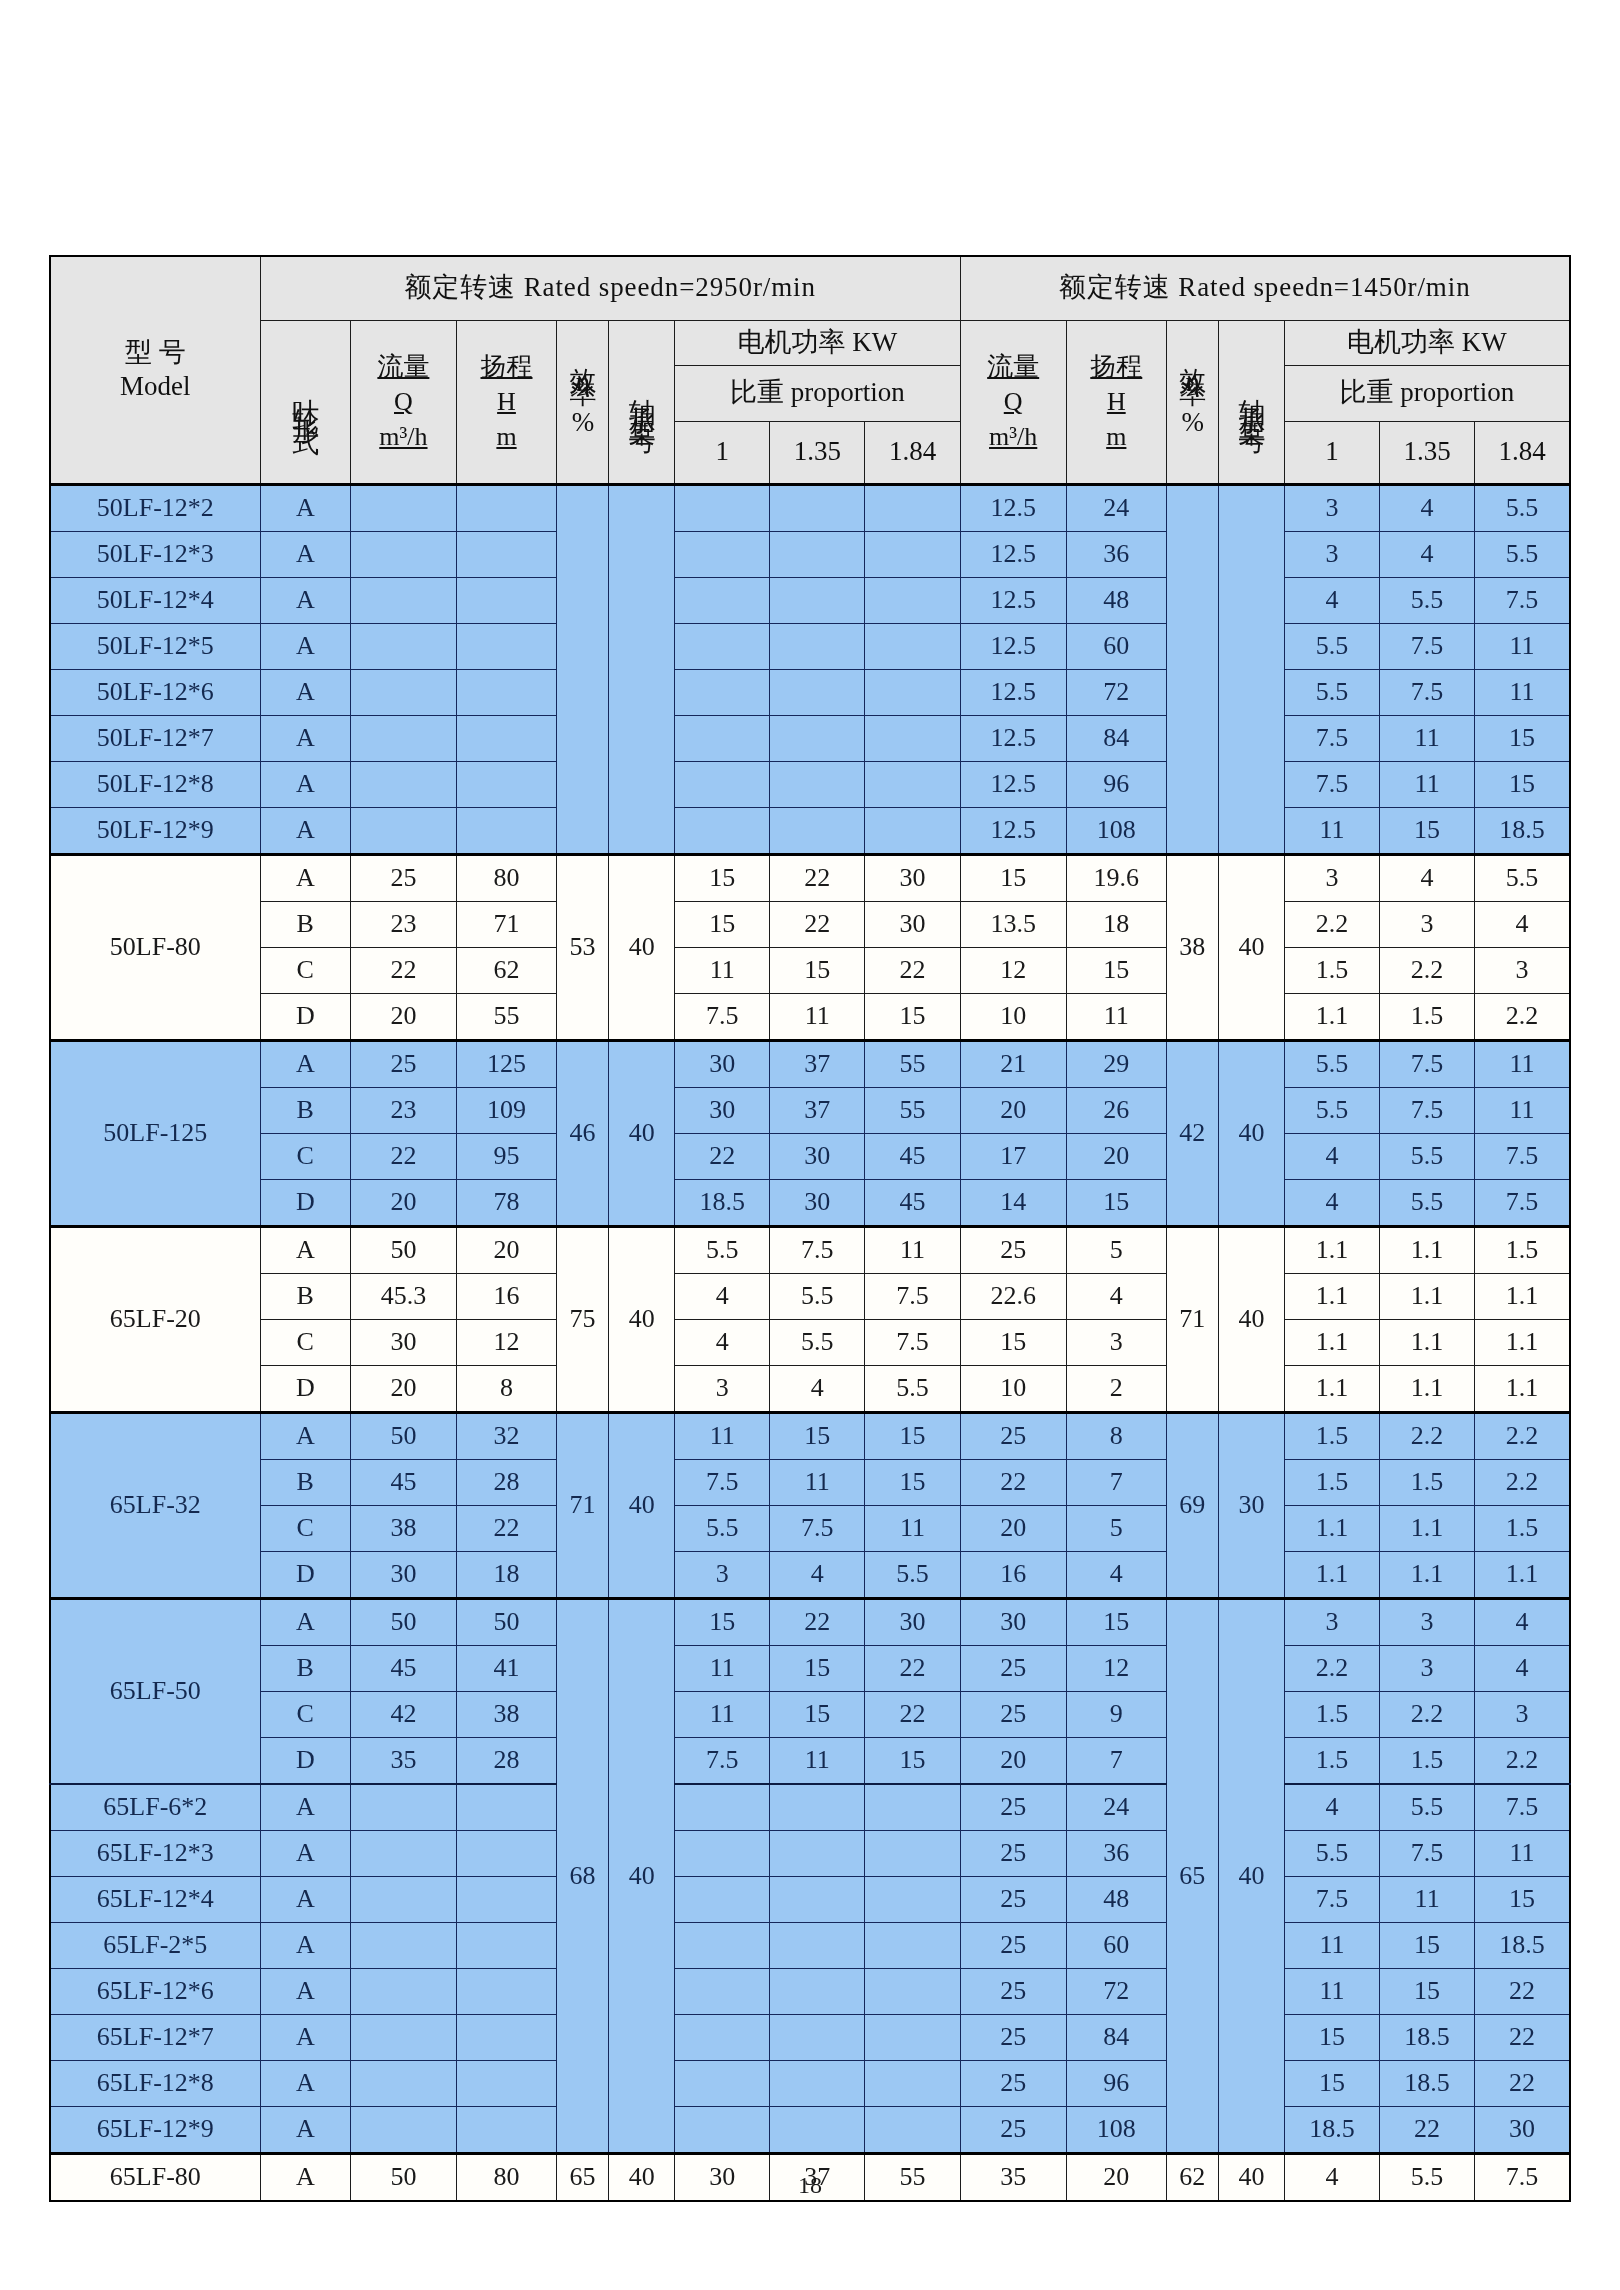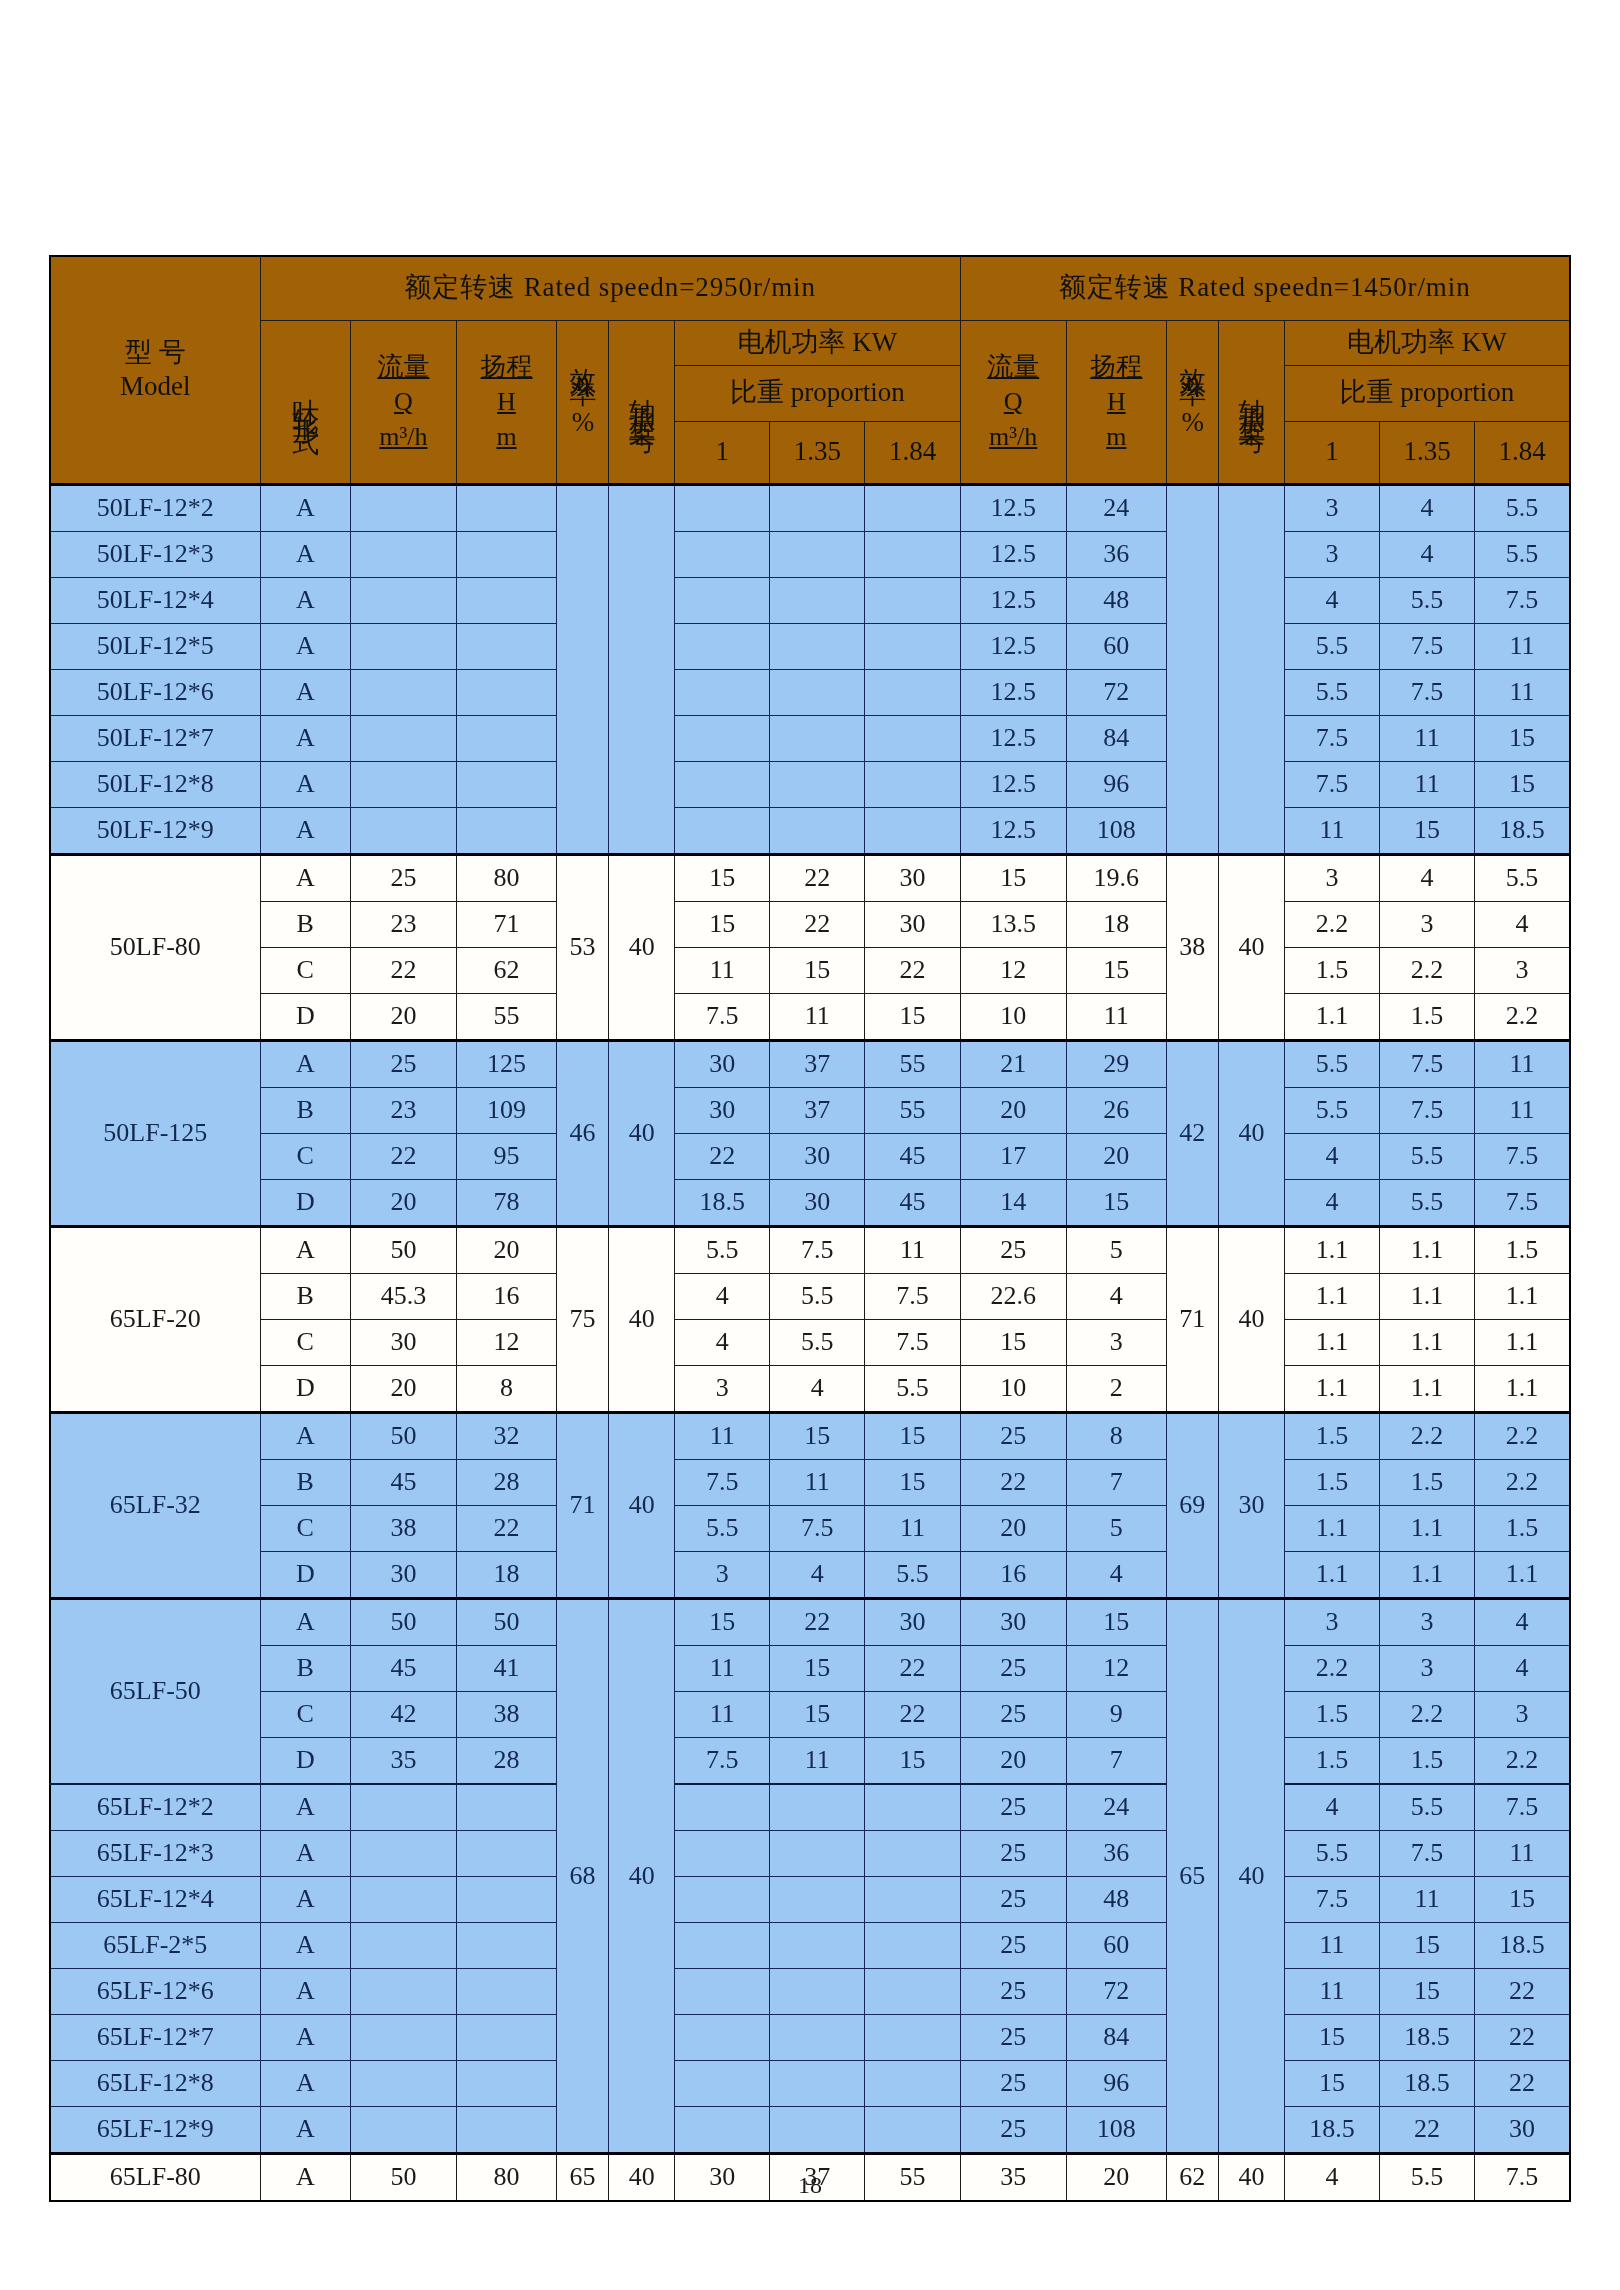--- a/index.html
+++ b/index.html
@@ -30,21 +30,21 @@
     border: 2.7px solid #000;
   }
   .spec th, .spec td {
     border: 1.8px solid #1c1c1c;
     padding: 0;
     text-align: center;
     vertical-align: middle;
     font-weight: normal;
     overflow: hidden;
   }
-  .spec thead th { background: #a16207; font-size: 27px; line-height: 1.25; }
+  .spec thead th { background: #e5e5e5; font-size: 27px; line-height: 1.25; }
   .spec thead tr.tier1 { height: 64px; }
   .spec thead tr.tier2 { height: 45px; }
   .spec thead tr.tier3 { height: 56px; }
   .spec thead tr.tier4 { height: 63px; }
   .speed-header { font-size: 29px; font-weight: bold; letter-spacing: 0.9px; }
   .model-header { font-size: 28px; line-height: 1.5; }
   .vtext {
     writing-mode: vertical-lr;
     text-orientation: upright;
     letter-spacing: 9.9px;
@@ -548,21 +548,21 @@
           <td>7.5</td>
           <td>11</td>
           <td>15</td>
           <td>20</td>
           <td>7</td>
           <td>1.5</td>
           <td>1.5</td>
           <td>2.2</td>
         </tr>
         <tr class="blue block-start">
-          <td>65LF-12*2</td>
+          <td>65LF-6*2</td>
           <td>A</td>
           <td></td>
           <td></td>
           <td></td>
           <td></td>
           <td></td>
           <td>25</td>
           <td>24</td>
           <td>4</td>
           <td>5.5</td>

